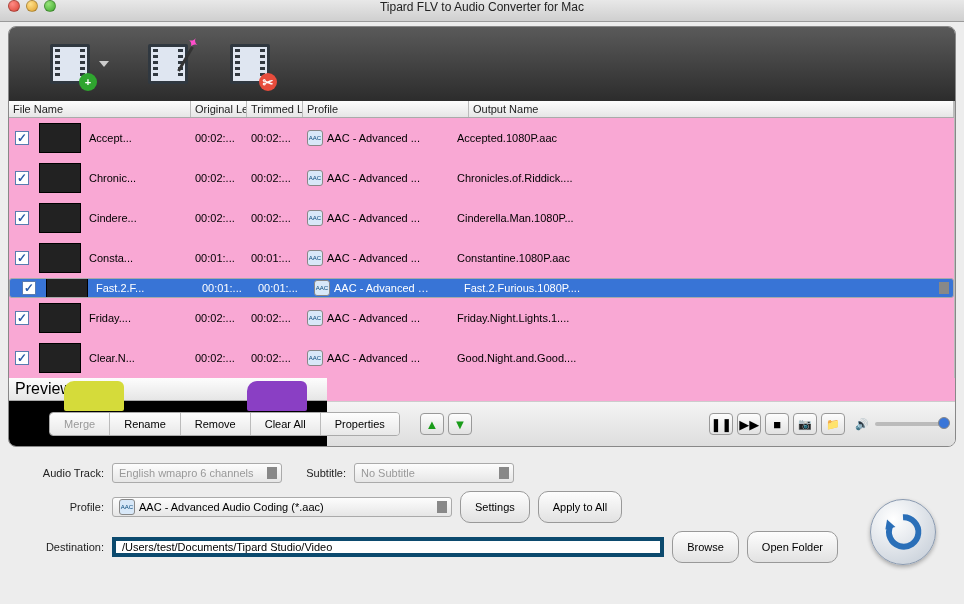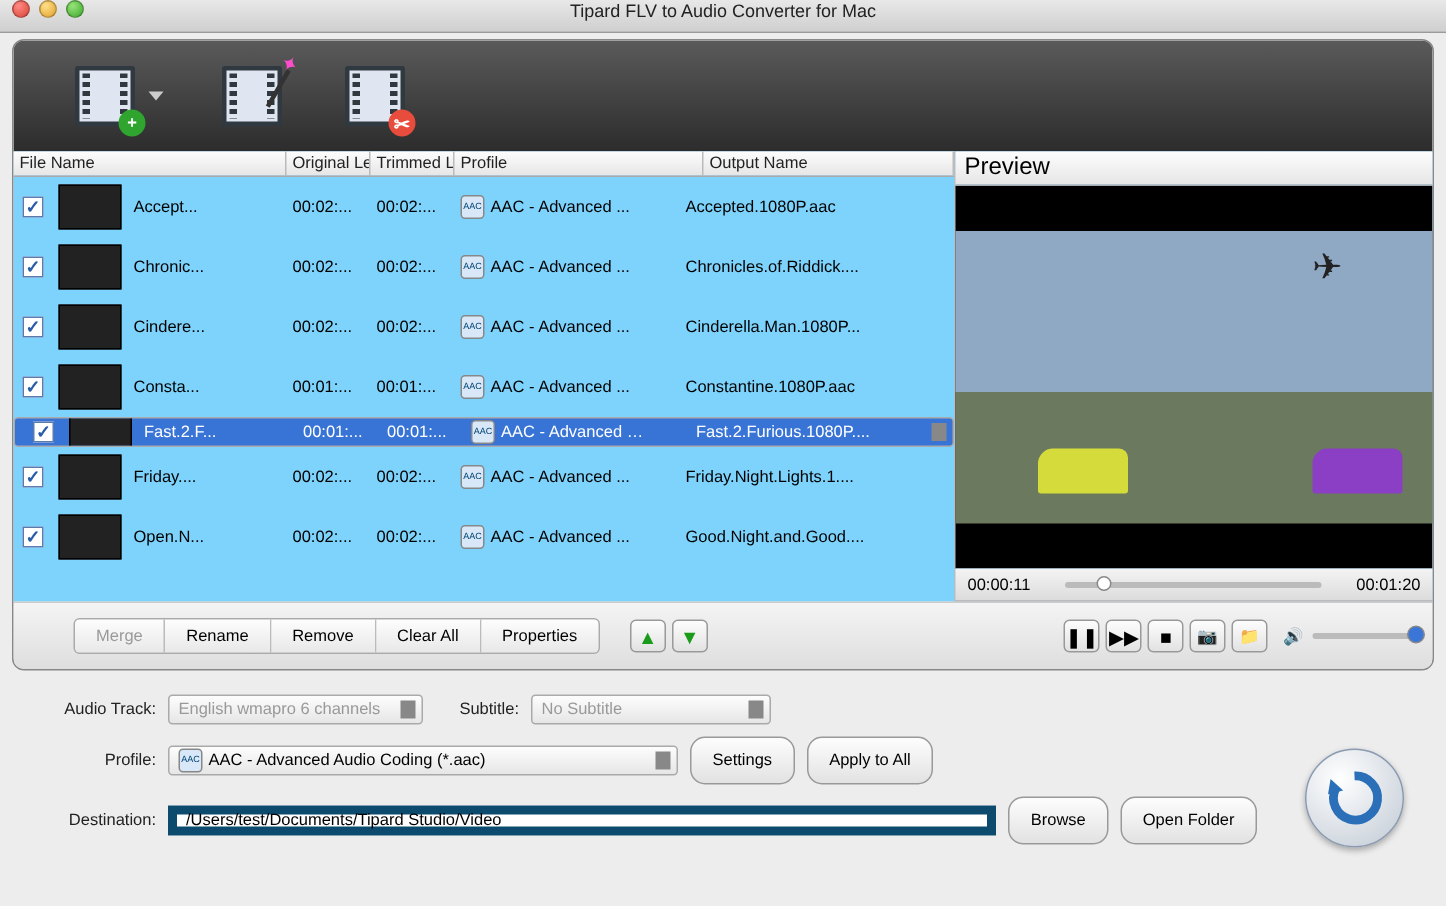--- a/index.html
+++ b/index.html
@@ -19,21 +19,21 @@
 .film { width: 40px; height: 40px; background: #dfe6f1; border: 3px solid #303840; border-radius: 2px; position: relative; }
 .film:before,.film:after { content: ""; position: absolute; top: 2px; bottom: 2px; width: 5px; background: repeating-linear-gradient(#303840 0 3px,#dfe6f1 3px 6px); }
 .film:before { left: 2px; } .film:after { right: 2px; }
 .badge { position: absolute; width: 18px; height: 18px; border-radius: 50%; bottom: -4px; right: -4px; display: flex; align-items: center; justify-content: center; font-weight: bold; color: #fff; }
 .badge.add { background: #2fa52f; }
 .badge.cut { background: #e74c3c; font-size: 13px; }
 .wand { position: absolute; width: 3px; height: 28px; background: #333; transform: rotate(30deg); right: 4px; top: 4px; }
 .wand:before { content: "✦"; position: absolute; top: -12px; left: -6px; color: #ff4ecb; font-size: 14px; }
 .caret { width: 0; height: 0; border-left: 5px solid transparent; border-right: 5px solid transparent; border-top: 6px solid #ccc; margin-left: 6px; }
 
-.main { display: flex; background: #7dd3fc; height: 300px; }
+.main { display: flex; background: #f9a8d4; height: 300px; flex-direction: column; }
 .list { flex: 1; border-right: 1px solid #bbb; display: flex; flex-direction: column; }
 .hdr { display: flex; background: linear-gradient(#fdfdfd,#e6e6e6); border-bottom: 1px solid #aaa; font-size: 10px; color: #222; }
 .hdr > div { padding: 2px 4px; border-right: 1px solid #bbb; overflow: hidden; white-space: nowrap; }
 .rows { flex: 1; overflow-y: auto; }
 .row { display: flex; align-items: center; height: 40px; }
 .row.sel { background: #3874d6; color: #fff; }
 .row > div { padding: 0 4px; overflow: hidden; white-space: nowrap; text-overflow: ellipsis; height: 100%; display: flex; align-items: center; }
 .c-chk { width: 26px; justify-content: center; }
 .c-thumb { width: 50px; }
 .c-name { width: 106px; }
@@ -71,21 +71,21 @@
 .bottom { padding: 10px 18px 14px; background: #ededed; }
 .line { display: flex; align-items: center; gap: 8px; margin-bottom: 8px; }
 .lbl { width: 86px; text-align: right; color: #222; }
 .sel { height: 20px; background: linear-gradient(#fdfdfd,#e6e6e6); border: 1px solid #aaa; border-radius: 3px; padding: 0 18px 0 6px; display: flex; align-items: center; position: relative; color: #555; }
 .sel:after { content: ""; position: absolute; right: 4px; top: 3px; width: 10px; height: 12px; background: linear-gradient(#888,#888); -webkit-mask: none; }
 .sel .tri { position: absolute; right: 5px; display: flex; flex-direction: column; gap: 1px; }
 .tri span { width: 0; height: 0; border-left: 4px solid transparent; border-right: 4px solid transparent; }
 .tri .u { border-bottom: 4px solid #555; }
 .tri .d { border-top: 4px solid #555; }
 .pillbtn { height: 32px; background: linear-gradient(#fdfdfd,#e2e2e2); border: 1px solid #999; border-radius: 10px; padding: 0 14px; display: flex; align-items: center; }
-.dest { flex: 1; height: 20px; background: #fff; border: 6px solid #0c4a6e; padding: 0 6px; display: flex; align-items: center; }
+.dest { flex: 1; height: 20px; background: #fff; border: 4px solid #0c4a6e; padding: 0 6px; display: flex; align-items: center; }
 .convert { width: 66px; height: 66px; border-radius: 50%; background: radial-gradient(circle at 35% 30%, #fff, #c0c9d4); border: 1px solid #8a9ab0; display: flex; align-items: center; justify-content: center; position: absolute; right: 28px; bottom: 20px; box-shadow: 0 2px 4px rgba(0,0,0,.3); }
 .convert svg { width: 42px; height: 42px; }
 .bottomwrap { position: relative; }
 </style>
 </head>
 <body>
 
 <div class="titlebar">
   <div class="traffic">
     <div class="dot red"></div>
@@ -202,21 +202,21 @@
             <div class="c-prof"><span class="profico">AAC</span>AAC - Advanced ...</div>
             <div class="c-out">Friday.Night.Lights.1....</div>
           </div>
           <div class="row">
             <div class="c-chk">
               <div class="chk">✓</div>
             </div>
             <div class="c-thumb">
               <div class="thumb"></div>
             </div>
-            <div class="c-name">Open.N...</div>
+            <div class="c-name">Clear.N...</div>
             <div class="c-ol">00:02:...</div>
             <div class="c-tl">00:02:...</div>
             <div class="c-prof"><span class="profico">AAC</span>AAC - Advanced ...</div>
             <div class="c-out">Good.Night.and.Good....</div>
           </div>
         </div>
     </div>
 
     <div class="preview">
       <div class="hdr2">Preview</div>

